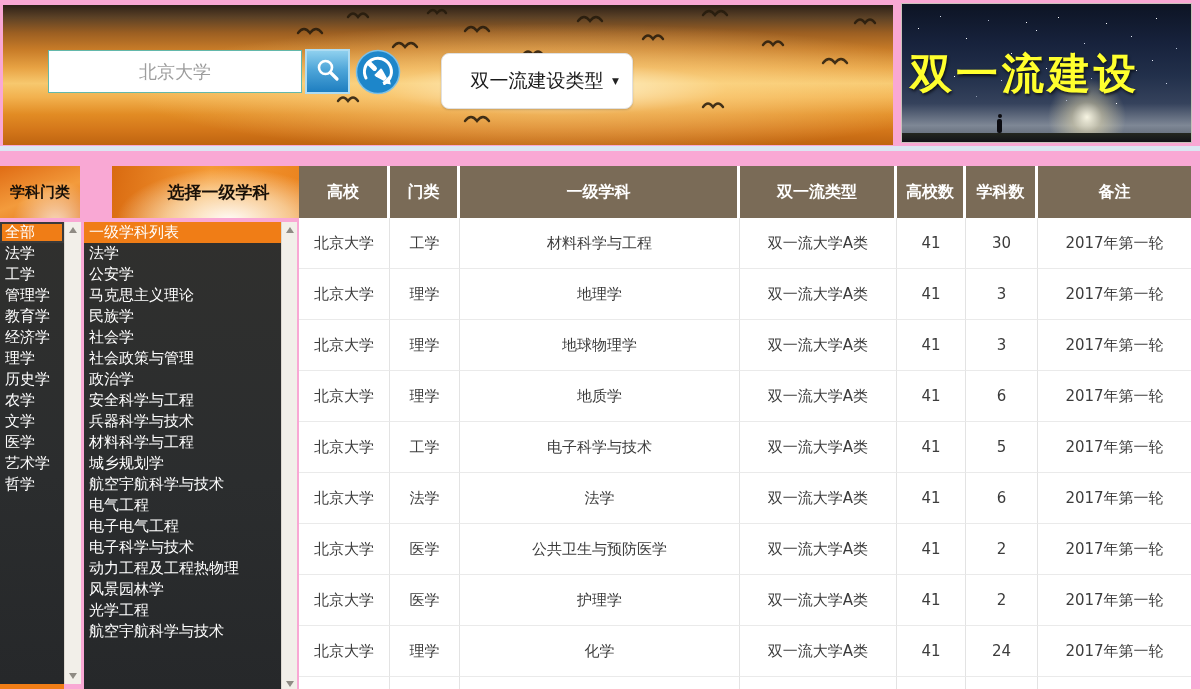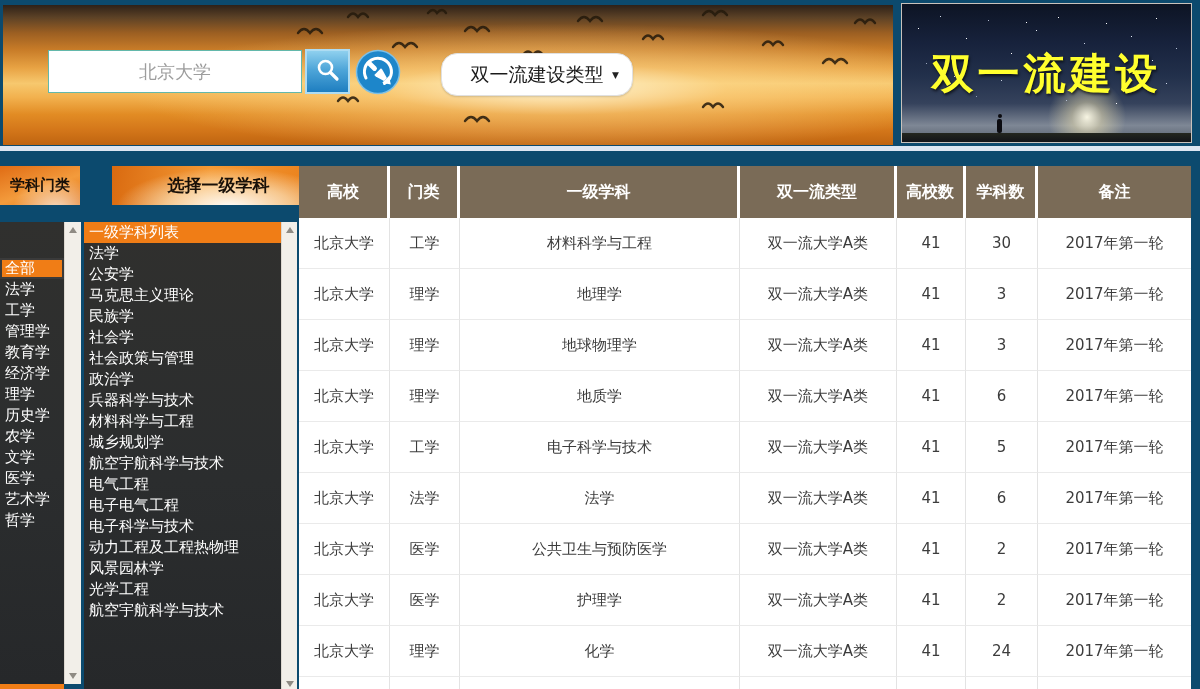--- a/index.html
+++ b/index.html
@@ -1,19 +1,19 @@
 <!DOCTYPE html>
 <html style="--table-header-bg: #7a6b57; --highlight-orange: #f07d16; --banner-title: #ffff2e; --divider-strip: #dce6f2; --accent-blue: #1d86ca;"><head>
 <meta charset="utf-8">
 <style>
   * { box-sizing: border-box; margin: 0; padding: 0; }
   html,body { background:#fff; }
   .page {
     position: relative; width: 1200px; height: 689px; overflow: hidden;
-    background: #0c4a6e; font-family: "DejaVu Sans", "Liberation Sans", sans-serif;
+    background: #f9a8d4; font-family: "DejaVu Sans", "Liberation Sans", sans-serif;
   }
 
   
   .banner-left {
     position: absolute; left: 3px; top: 5px; width: 890px; height: 140px; overflow: hidden;
     background:
       radial-gradient(ellipse at 62% 60%, rgba(255,246,214,.95) 0%, rgba(255,222,150,.45) 22%, rgba(255,200,110,0) 55%),
       linear-gradient(180deg, #2e2118 0%, #5d4226 9%, #9c5f22 20%, #c87c28 32%, #e8a344 45%, #f7c86e 56%, #f2b14e 66%, #e28c24 78%, #d4771a 89%, #bf6410 100%);
   }
   .birds { position: absolute; left: 0; top: 0; }
@@ -27,22 +27,22 @@
     position: absolute; left: 302px; top: 44px; width: 45px; height: 45px;
     border: 2px solid #aedcf2; cursor: pointer;
     background: linear-gradient(180deg, #8fd0ee 0%, #4fa6d9 45%, #1e7ec0 100%);
     display: flex; align-items: center; justify-content: center; padding: 0;
   }
   .clean-btn {
     position: absolute; left: 352px; top: 44px; width: 46px; height: 46px;
     border: none; background: transparent; cursor: pointer; padding: 0;
   }
   .type-select {
-    position: absolute; left: 438px; top: 48px; width: 192px; height: 43px;
-    background: #fff; border: 1px solid #e0e0e0; border-radius: 16px;
+    position: absolute; left: 438px; top: 48px; width: 192px; height: 56px;
+    background: #fff; border: 1px solid #e0e0e0; border-radius: 8px;
     display: flex; align-items: center; justify-content: center;
     font-size: 19px; color: #1a1a1a; cursor: pointer;
     box-shadow: 0 1px 2px rgba(0,0,0,.15);
   }
   .type-select .dd-arrow { position: absolute; right: 13px; font-size: 9px; color: #222; }
 
   
   .banner-right {
     position: absolute; left: 901px; top: 3px; width: 291px; height: 140px; overflow: hidden;
     border: 1px solid #c9c2bc;
@@ -51,38 +51,38 @@
       linear-gradient(180deg, #0d1424 0%, #17223c 28%, #22304b 52%, #35425c 72%, #7e8795 88%, #565f6d 100%);
   }
   .stars { position: absolute; left: 4px; top: 4px; width: 1px; height: 1px; background: transparent;
     box-shadow: 12px 20px #fff, 34px 8px #cfd8e8, 60px 30px #fff, 82px 12px #aeb8cc,
       105px 45px #fff, 130px 22px #e8eef8, 152px 9px #fff, 178px 35px #c8d2e4,
       200px 15px #fff, 225px 28px #dfe7f4, 250px 10px #fff, 270px 40px #b8c2d6,
       20px 55px #9aa6bc, 48px 68px #fff, 95px 72px #c4cede, 140px 60px #fff,
       185px 70px #aab6ca, 230px 62px #fff, 260px 75px #cdd7e7, 70px 88px #8e9ab0,
       160px 92px #b6c0d4, 210px 95px #fff, 120px 14px #fff, 246px 52px #e8eef8; }
   .side-banner-title {
-    position: absolute; left: 0; right: 0; top: 42px; text-align: center;
+    position: absolute; left: 8px; right: 0; top: 42px; 
     font-family: "DejaVu Serif", "Liberation Serif", serif; font-weight: bold;
     font-size: 42px; letter-spacing: 4px; color: var(--banner-title, #ffff2e);
     text-shadow: 1px 2px 3px rgba(0,0,0,.65);
   }
   .ground { position: absolute; left: 0; bottom: 0; width: 100%; height: 9px;
     background: linear-gradient(180deg, #23261f 0%, #121318 100%); }
   .person { position: absolute; left: 95px; bottom: 9px; width: 5px; height: 14px;
     background: #0b0b10; border-radius: 2px; }
   .person::before { content: ""; position: absolute; top: -5px; left: 0.5px; width: 4px; height: 4px;
     border-radius: 50%; background: #0b0b10; }
 
   .divider-strip { position: absolute; left: 0; top: 146px; width: 1200px; height: 5px;
     background: var(--divider-strip, #dce6f2); }
 
   
   .cat-header, .disc-header {
-    position: absolute; top: 166px; height: 39px;
+    position: absolute; top: 166px; height: 52px;
     display: flex; align-items: center; justify-content: center;
     font-weight: bold; color: #181008;
   }
   .cat-header {
     left: 0; width: 80px; font-size: 15px;
     background: radial-gradient(ellipse at 70% 115%, rgba(255,255,255,.75) 0%, rgba(255,255,255,0) 55%),
       linear-gradient(160deg, #e06c14 0%, #f39b3c 55%, #e2751a 100%);
   }
   .disc-header {
     left: 84px; width: 213px; font-size: 17px;
@@ -96,21 +96,21 @@
   .cat-listbox { left: 0; width: 81px; height: 462px; }
   .disc-listbox { left: 84px; width: 213px; height: 470px; }
   .list-body { position: absolute; left: 0; top: 0; bottom: 0; overflow: hidden;
     background: linear-gradient(180deg, #30302e 0%, #2b2d2e 55%, #26282a 100%); }
   .cat-listbox .list-body { width: 64px; }
   .disc-listbox .list-body { width: 197px; }
   .list-item { height: 21px; line-height: 21px; font-size: 15px; color: #fff;
     padding-left: 5px; white-space: nowrap; overflow: hidden; cursor: pointer; }
   .disc-listbox .list-item { }
   .list-item.selected { background: var(--highlight-orange, #f07d16); }
-  .cat-listbox .list-item.selected { box-shadow: inset 0 0 0 2px #3a3a3a; margin-top: 36px; }
+  .cat-listbox .list-item.selected { box-shadow: inset 0 0 0 2px #3a3a3a; }
   .scrollbar { position: absolute; right: 0; top: 0; bottom: 0; width: 16px;
     background: #f2efe9; border-left: 1px solid #ddd8d0;
     display: flex; flex-direction: column; justify-content: space-between;
     align-items: center; padding: 5px 0; cursor: pointer; }
   .cat-listbox .scrollbar { width: 17px; }
   .sb-up { width: 0; height: 0; border-left: 4px solid transparent; border-right: 4px solid transparent;
     border-bottom: 6px solid #8f8b84; }
   .sb-down { width: 0; height: 0; border-left: 4px solid transparent; border-right: 4px solid transparent;
     border-top: 6px solid #8f8b84; }
   .cat-orange-bar { position: absolute; left: 0; top: 684px; width: 64px; height: 5px;
@@ -225,20 +225,21 @@
   <div class="listbox disc-listbox">
     <div class="list-body">
         <div class="list-item selected">一级学科列表</div>
         <div class="list-item">法学</div>
         <div class="list-item">公安学</div>
         <div class="list-item">马克思主义理论</div>
         <div class="list-item">民族学</div>
         <div class="list-item">社会学</div>
         <div class="list-item">社会政策与管理</div>
         <div class="list-item">政治学</div>
+        <div class="list-item">安全科学与工程</div>
         <div class="list-item">兵器科学与技术</div>
         <div class="list-item">材料科学与工程</div>
         <div class="list-item">城乡规划学</div>
         <div class="list-item">航空宇航科学与技术</div>
         <div class="list-item">电气工程</div>
         <div class="list-item">电子电气工程</div>
         <div class="list-item">电子科学与技术</div>
         <div class="list-item">动力工程及工程热物理</div>
         <div class="list-item">风景园林学</div>
         <div class="list-item">光学工程</div>

